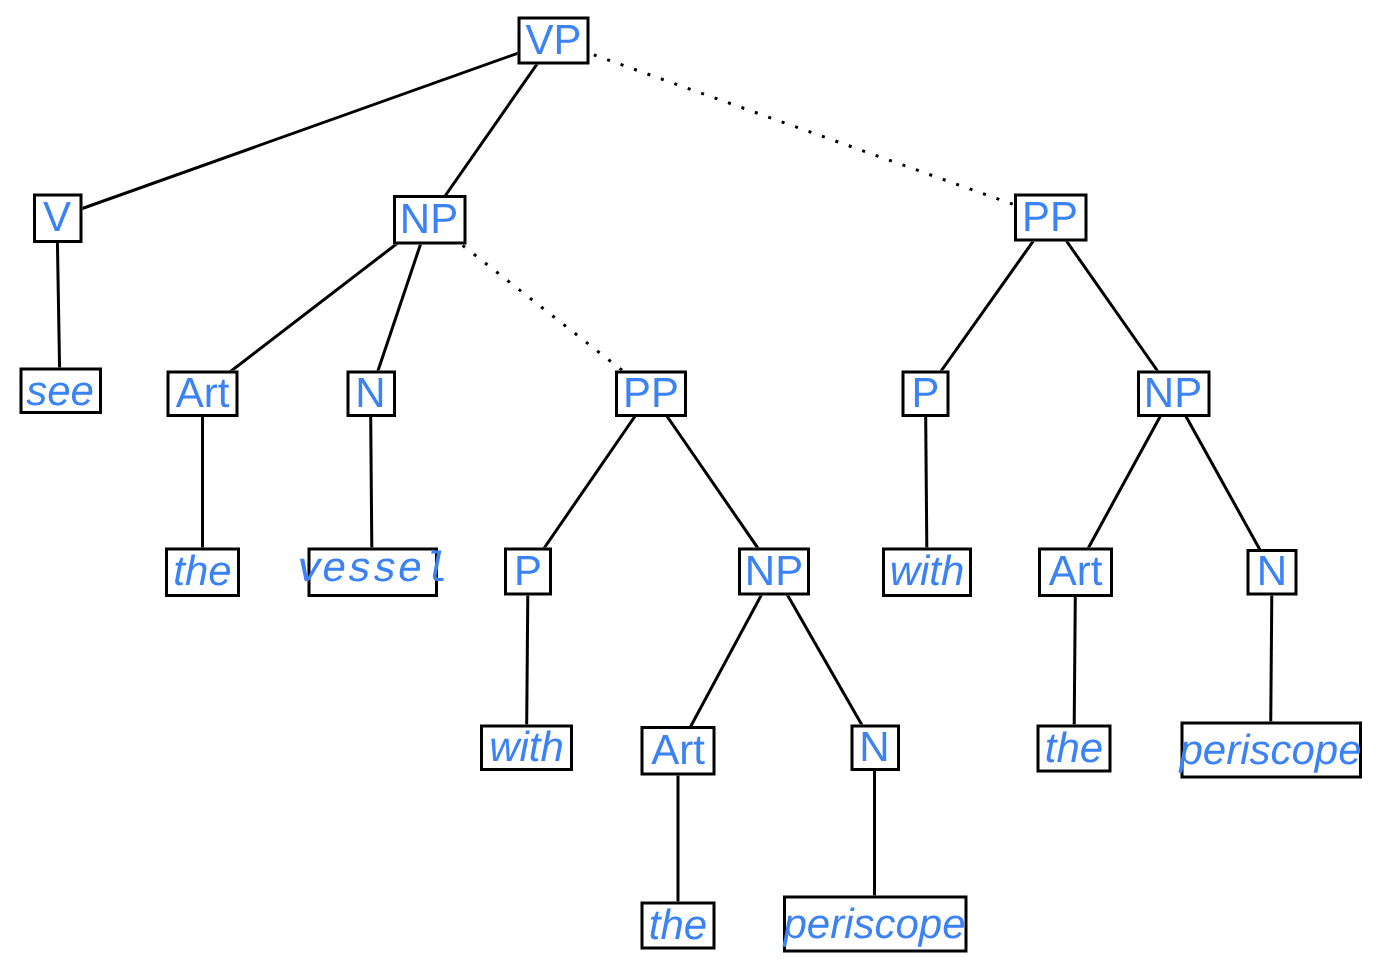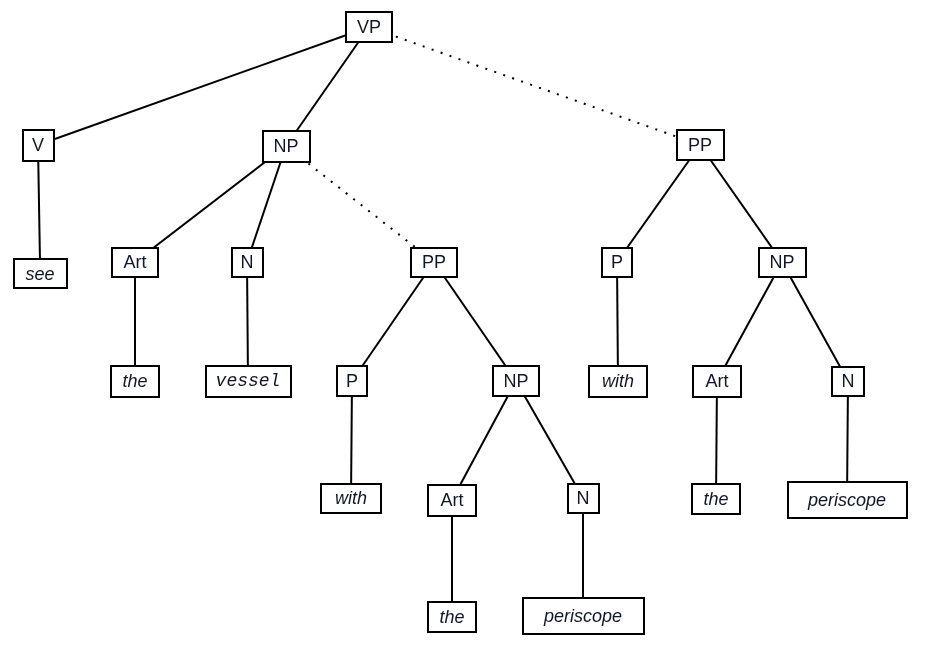--- a/index.html
+++ b/index.html
@@ -32,22 +32,22 @@
     stroke-dasharray: 2 7.5;
   }
   .node {
     position: absolute;
     box-sizing: border-box;
     background: #ffffff;
     border: 2px solid #000000;
     display: flex;
     align-items: center;
     justify-content: center;
-    font-size: 18px;
-    color: #0f172a;
+    font-size: 28px;
+    color: #3b82f6;
     line-height: 1;
     white-space: nowrap;
   }
   .node.italic .label {
     font-style: italic;
   }
 </style>
 </head>
 <body>
 
@@ -87,21 +87,21 @@
   </div>
 
   <div class="node" style="left: 261.5px; top: 129.5px; width: 49px; height: 33px;">
     <span class="label">NP</span>
   </div>
 
   <div class="node" style="left: 675.5px; top: 129px; width: 49px; height: 32px;">
     <span class="label">PP</span>
   </div>
 
-  <div class="node italic" style="left: 12.5px; top: 258px; width: 55px; height: 31px;">
+  <div class="node italic" style="left: 12.5px; top: 245px; width: 55px; height: 31px;">
     <span class="label">see</span>
   </div>
 
   <div class="node" style="left: 111px; top: 246.5px; width: 48px; height: 31px;">
     <span class="label">Art</span>
   </div>
 
   <div class="node" style="left: 230.5px; top: 246.5px; width: 33px; height: 31px;">
     <span class="label">N</span>
   </div>

